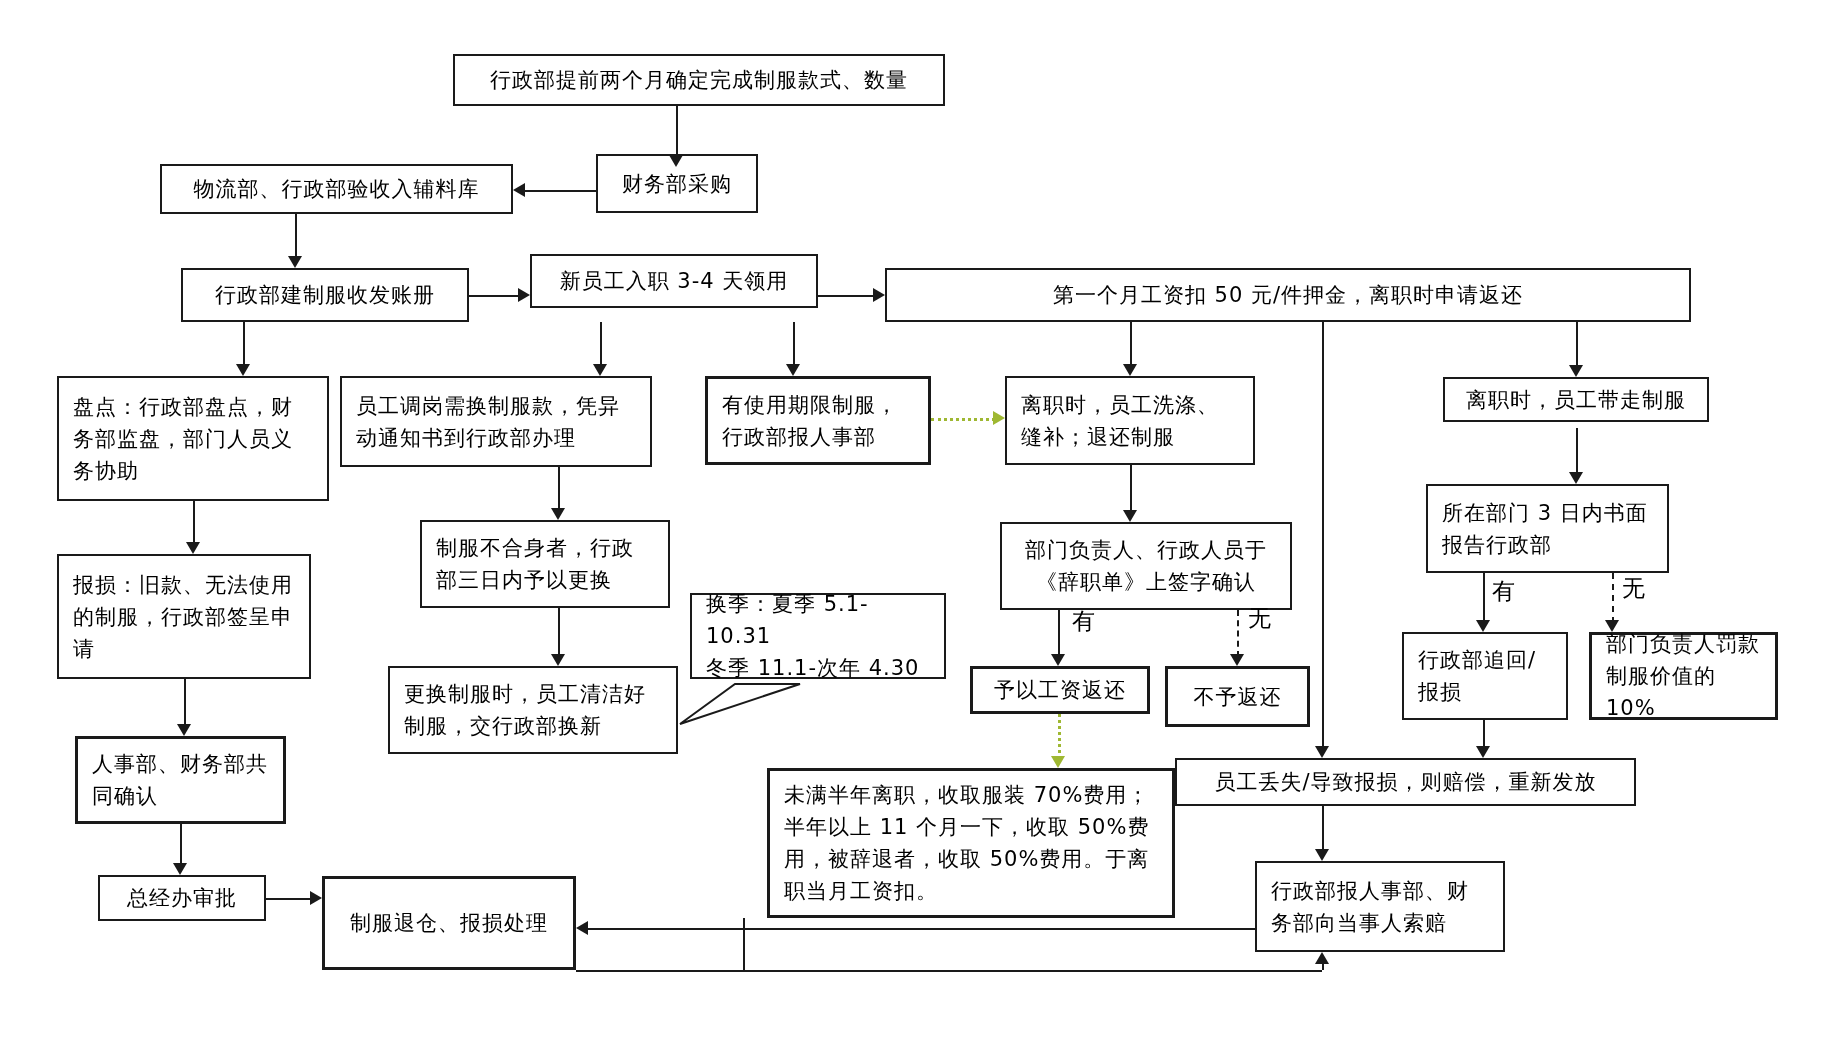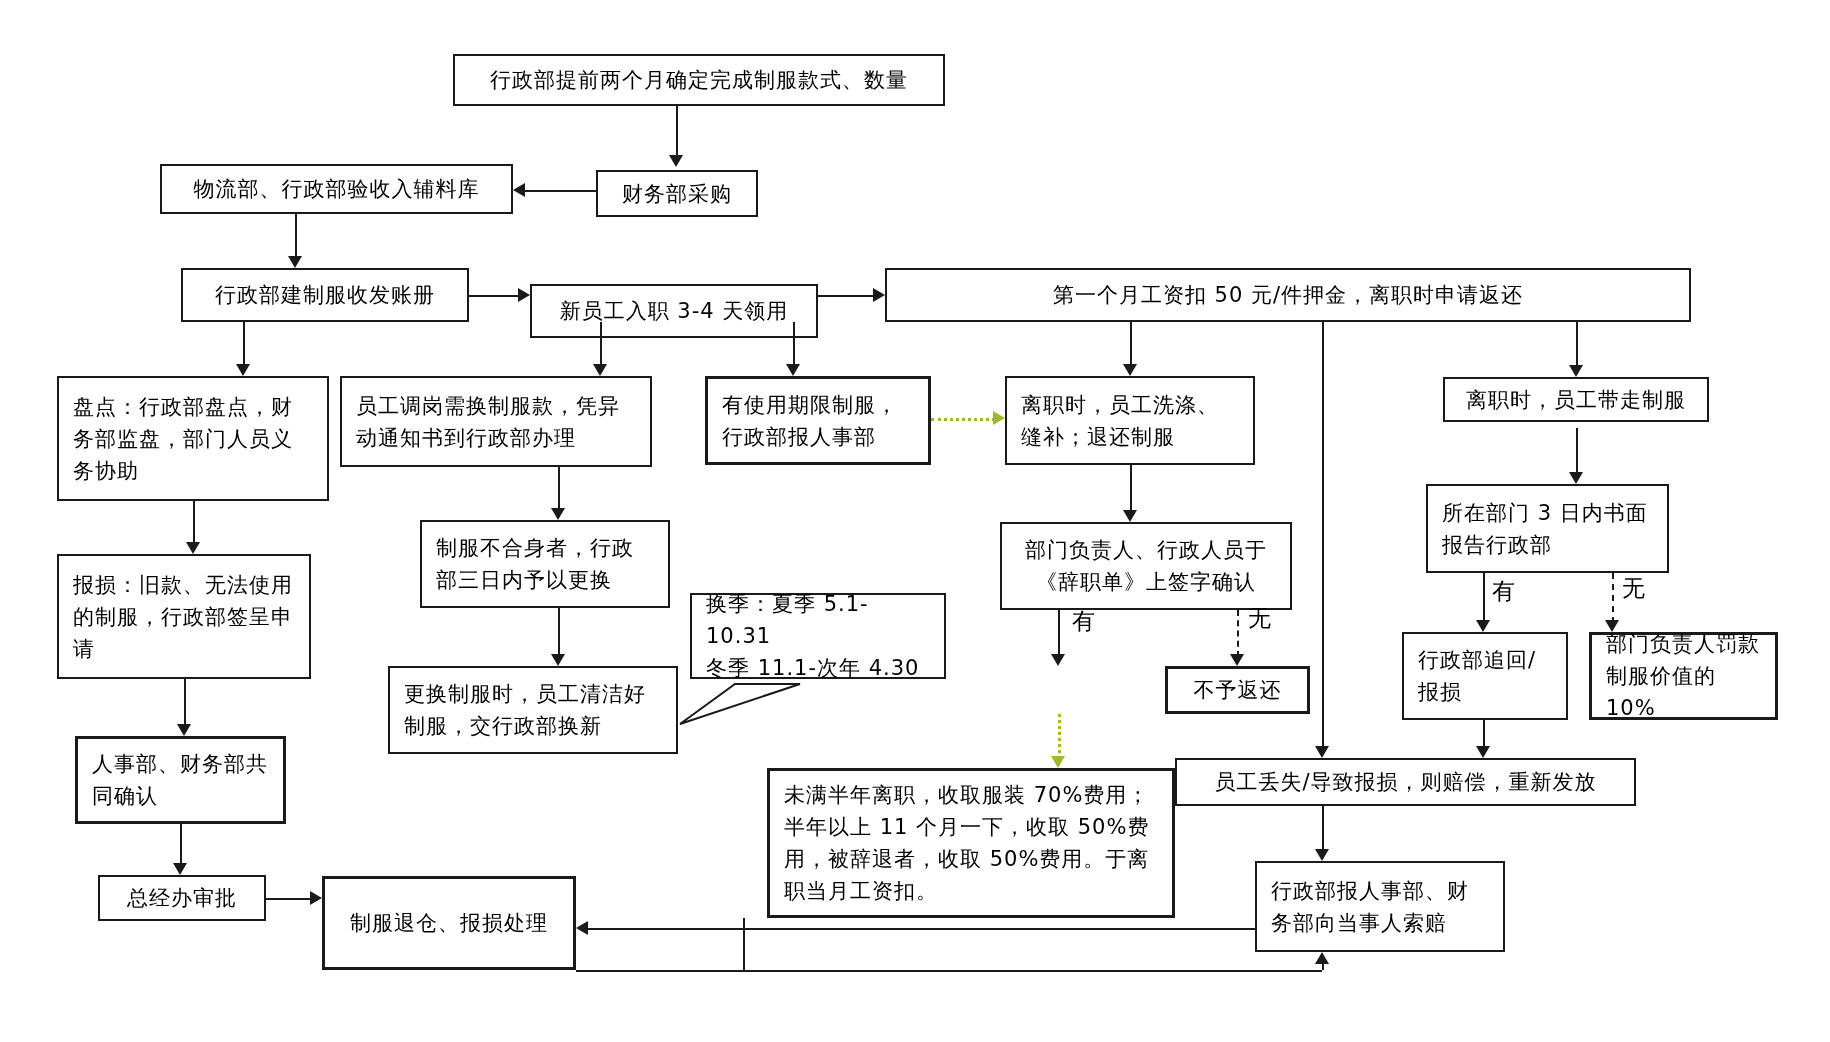--- a/index.html
+++ b/index.html
@@ -20,38 +20,39 @@
   .line.dot.v{border-left-style:dotted;border-left-width:3px;}
   .arrow{position:absolute;width:0;height:0;}
   .elabel{position:absolute;font-size:23px;letter-spacing:1px;}
   .tail{position:absolute;}
 </style>
 </head>
 <body>
 
 <div id="canvas">
     <div class="node center" style="left: 453px; top: 54px; width: 492px; height: 52px;">行政部提前两个月确定完成制服款式、数量</div>
-    <div class="node center" style="left: 596px; top: 170px; width: 162px; height: 47px;">财务部采购</div>
+    <div class="node center" style="left: 596px; top: 154px; width: 162px; height: 59px;">财务部采购</div>
     <div class="node center" style="left: 160px; top: 164px; width: 353px; height: 50px;">物流部、行政部验收入辅料库</div>
     <div class="node center" style="left: 181px; top: 268px; width: 288px; height: 54px;">行政部建制服收发账册</div>
-    <div class="node center" style="left: 530px; top: 284px; width: 288px; height: 54px;">新员工入职 3-4 天领用</div>
+    <div class="node center" style="left: 530px; top: 254px; width: 288px; height: 54px;">新员工入职 3-4 天领用</div>
     <div class="node center" style="left: 885px; top: 268px; width: 806px; height: 54px;">第一个月工资扣 50 元/件押金，离职时申请返还</div>
     <div class="node left" style="left: 57px; top: 376px; width: 272px; height: 125px;">盘点：行政部盘点，财务部监盘，部门人员义务协助</div>
     <div class="node left" style="left: 340px; top: 376px; width: 312px; height: 91px;">员工调岗需换制服款，凭异动通知书到行政部办理</div>
     <div class="node left bold" style="left: 705px; top: 376px; width: 226px; height: 89px;">有使用期限制服，行政部报人事部</div>
     <div class="node left" style="left: 1005px; top: 376px; width: 250px; height: 89px;">离职时，员工洗涤、缝补；退还制服</div>
     <div class="node center" style="left: 1443px; top: 377px; width: 266px; height: 45px;">离职时，员工带走制服</div>
     <div class="node center" style="left: 1000px; top: 522px; width: 292px; height: 88px;">部门负责人、行政人员于《辞职单》上签字确认</div>
     <div class="node left" style="left: 420px; top: 520px; width: 250px; height: 88px;">制服不合身者，行政部三日内予以更换</div>
     <div class="node left" style="left: 1426px; top: 484px; width: 243px; height: 89px;">所在部门 3 日内书面报告行政部</div>
     <div class="node left" style="left: 57px; top: 554px; width: 254px; height: 125px;">报损：旧款、无法使用的制服，行政部签呈申请</div>
     <div class="node left" style="left: 690px; top: 593px; width: 256px; height: 86px;">换季：夏季 5.1-10.31
 冬季 11.1-次年 4.30</div>
     <div class="node left" style="left: 388px; top: 666px; width: 290px; height: 88px;">更换制服时，员工清洁好制服，交行政部换新</div>
-    <div class="node center bold" style="left: 1165px; top: 666px; width: 145px; height: 48px;">不予返还</div>
+    <div class="node center bold" style="left: 970px; top: 666px; width: 180px; height: 48px;">予以工资返还</div>
+    <div class="node center bold" style="left: 1165px; top: 666px; width: 145px; height: 61px;">不予返还</div>
     <div class="node left" style="left: 1402px; top: 632px; width: 166px; height: 88px;">行政部追回/报损</div>
     <div class="node left bold" style="left: 1589px; top: 632px; width: 189px; height: 88px;">部门负责人罚款制服价值的 10%</div>
     <div class="node left bold" style="left: 75px; top: 736px; width: 211px; height: 88px;">人事部、财务部共同确认</div>
     <div class="node center" style="left: 1175px; top: 758px; width: 461px; height: 48px;">员工丢失/导致报损，则赔偿，重新发放</div>
     <div class="node left bold" style="left: 743px; top: 768px; width: 408px; height: 150px; margin-left: 24px;">未满半年离职，收取服装 70%费用；半年以上 11 个月一下，收取 50%费用，被辞退者，收取 50%费用。于离职当月工资扣。</div>
     <div class="node center" style="left: 98px; top: 875px; width: 168px; height: 46px;">总经办审批</div>
     <div class="node left" style="left: 1255px; top: 861px; width: 250px; height: 91px;">行政部报人事部、财务部向当事人索赔</div>
     <div class="node center bold" style="left: 322px; top: 876px; width: 254px; height: 94px;">制服退仓、报损处理</div>
     <div class="line v" style="left: 676px; top: 106px; height: 51px; border-left-color: rgb(26, 26, 26);"></div>
     <div class="line h" style="left: 524px; top: 190px; width: 72px; border-top-color: rgb(26, 26, 26);"></div>

